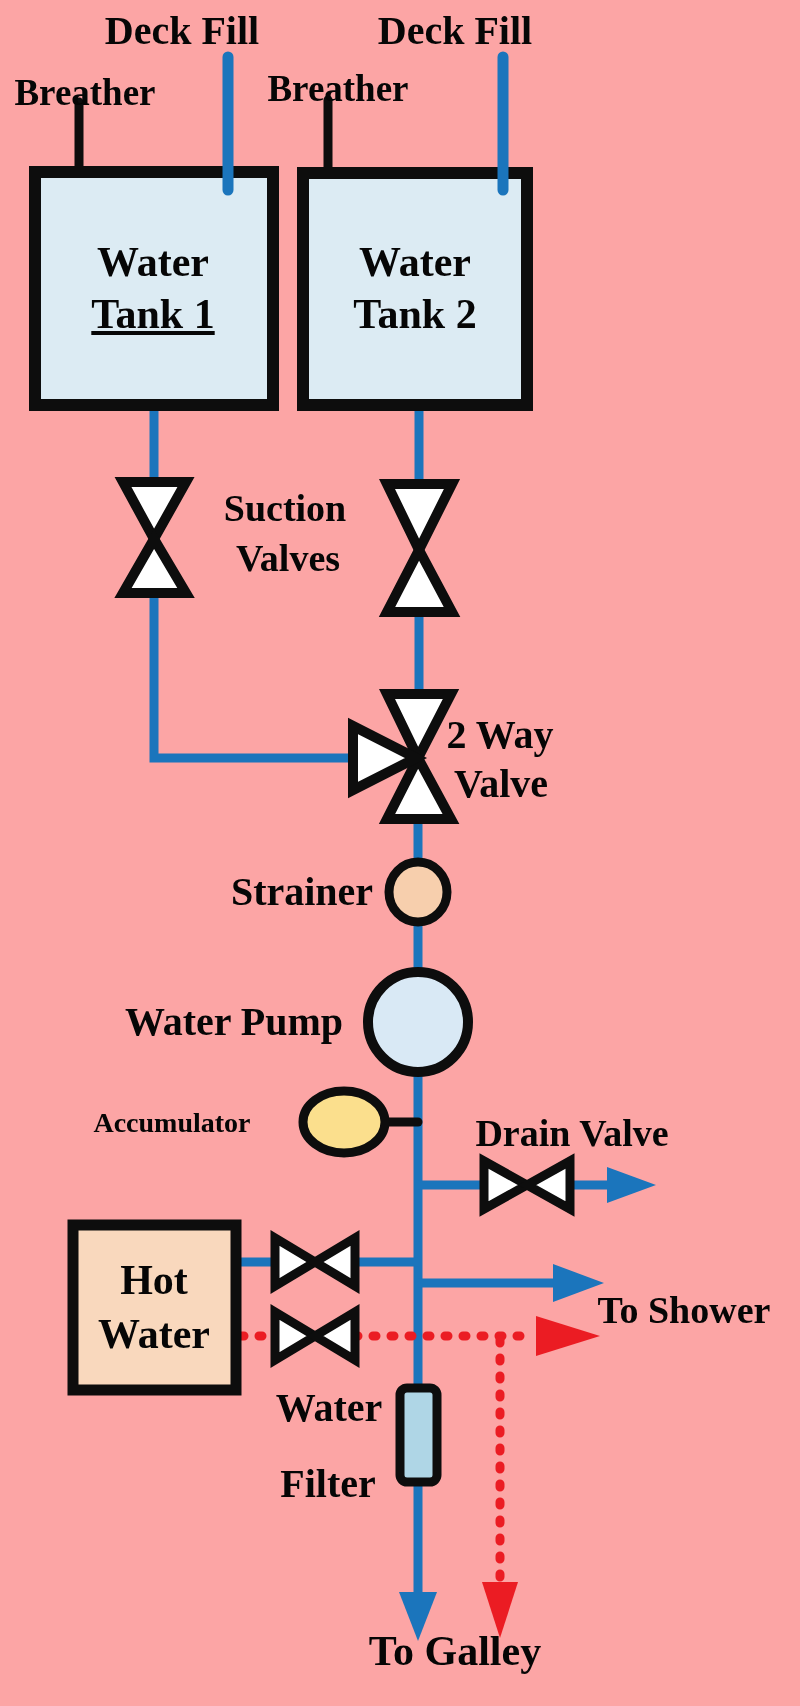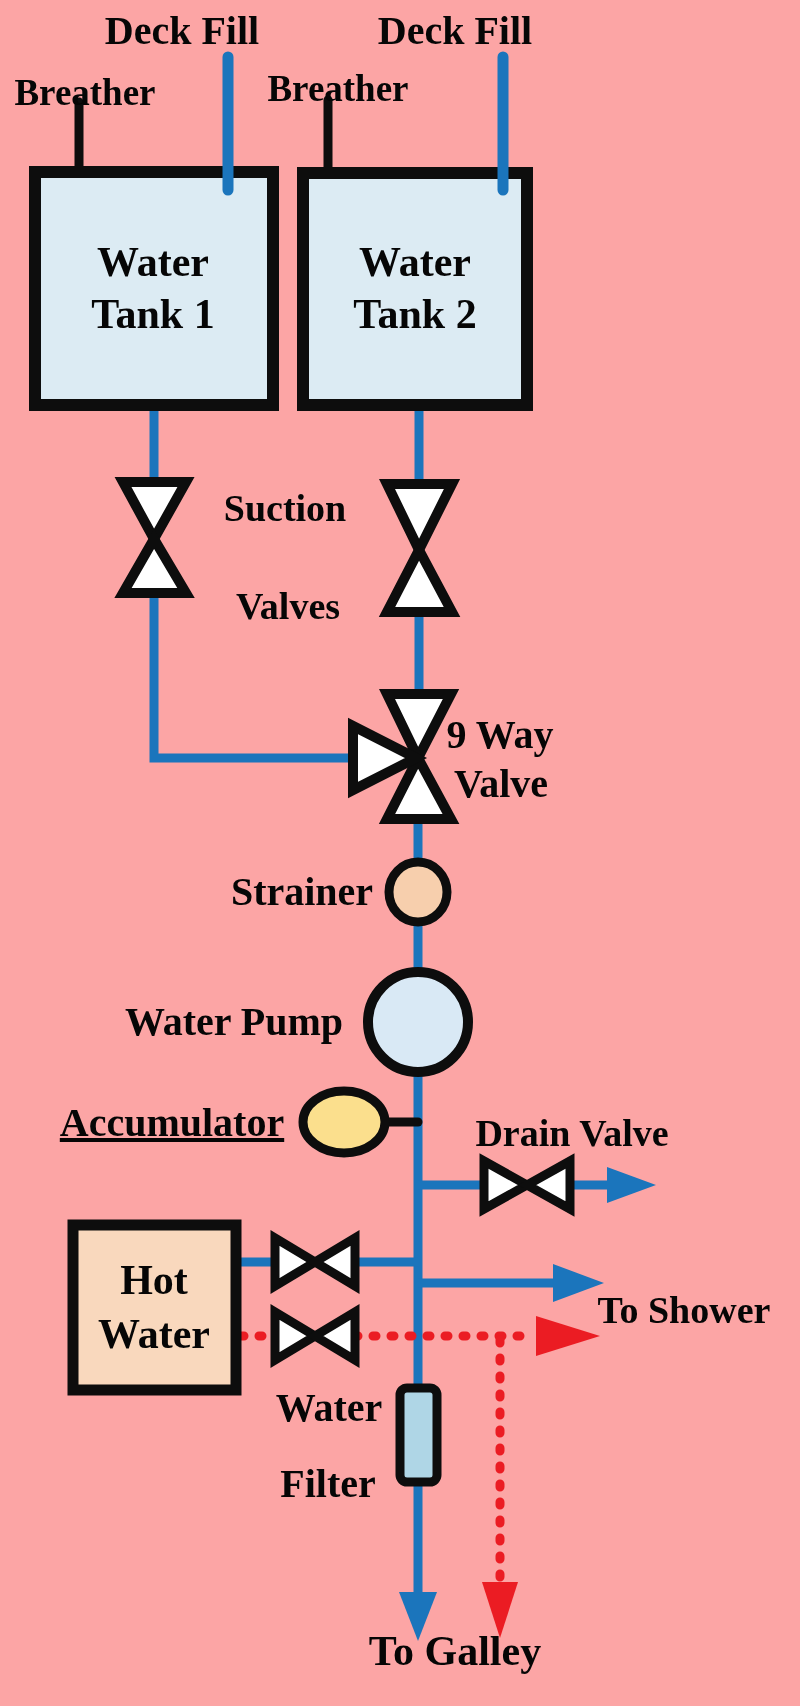--- a/index.html
+++ b/index.html
@@ -110,33 +110,33 @@
       <line x1="503" y1="57" x2="503" y2="190"></line>
     </g>
   </svg>
 
   <div class="lbl" style="left:182px;top:31px;font-size:40px;">Deck Fill</div>
   <div class="lbl" style="left:455px;top:31px;font-size:40px;">Deck Fill</div>
   <div class="lbl" style="left:85px;top:92px;font-size:37px;">Breather</div>
   <div class="lbl" style="left:338px;top:88px;font-size:37px;">Breather</div>
 
   <div class="lbl" style="left:153px;top:262px;font-size:42px;">Water</div>
-  <div class="lbl" style="left:153px;top:314px;font-size:42px;">Tank 1</div>
+  <div class="lbl" style="left:153px;top:314px;font-size:42px;text-decoration:underline;">Tank 1</div>
   <div class="lbl" style="left:415px;top:262px;font-size:42px;">Water</div>
   <div class="lbl" style="left:415px;top:314px;font-size:42px;">Tank 2</div>
 
   <div class="lbl" style="left:285px;top:508px;font-size:38px;font-family:Liberation Serif, serif;">Suction</div>
-  <div class="lbl" style="left:288px;top:558px;font-size:38px;margin-top:48px;">Valves</div>
+  <div class="lbl" style="left:288px;top:558px;font-size:38px;">Valves</div>
 
-  <div class="lbl" style="left:500px;top:735px;font-size:40px;">9 Way</div>
+  <div class="lbl" style="left:500px;top:735px;font-size:40px;">2 Way</div>
   <div class="lbl" style="left:501px;top:784px;font-size:40px;">Valve</div>
 
   <div class="lbl" style="left:302px;top:892px;font-size:40px;text-align:center;">Strainer</div>
   <div class="lbl" style="left:234px;top:1022px;font-size:40px;">Water Pump</div>
-  <div class="lbl" style="left:172px;top:1123px;font-size:40px;text-decoration:underline;">Accumulator</div>
+  <div class="lbl" style="left:172px;top:1123px;font-size:28px;">Accumulator</div>
   <div class="lbl" style="left:572px;top:1133px;font-size:38px;">Drain Valve</div>
 
   <div class="lbl" style="left:154px;top:1280px;font-size:42px;text-align:right;">Hot</div>
   <div class="lbl" style="left:154px;top:1334px;font-size:42px;">Water</div>
 
   <div class="lbl" style="left:684px;top:1310px;font-size:38px;">To Shower</div>
 
   <div class="lbl" style="left:329px;top:1408px;font-size:40px;">Water</div>
   <div class="lbl" style="left:328px;top:1484px;font-size:40px;">Filter</div>
 

